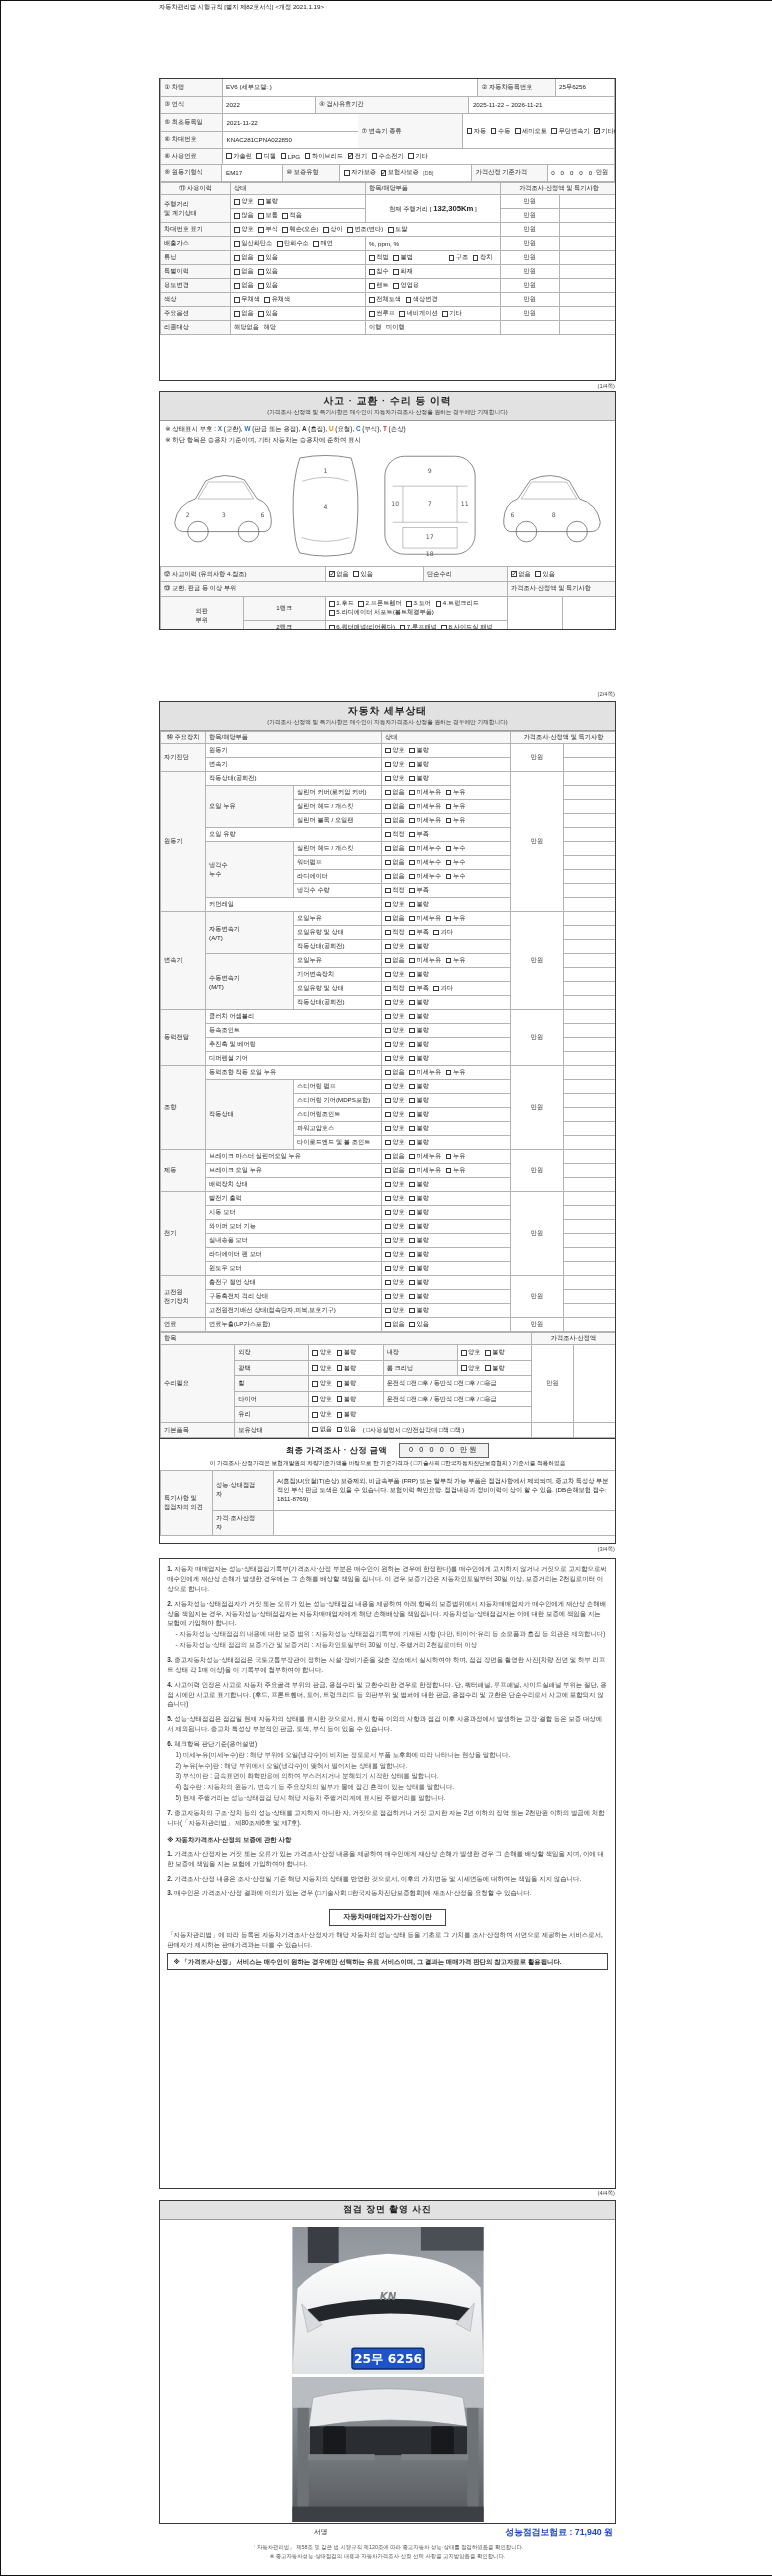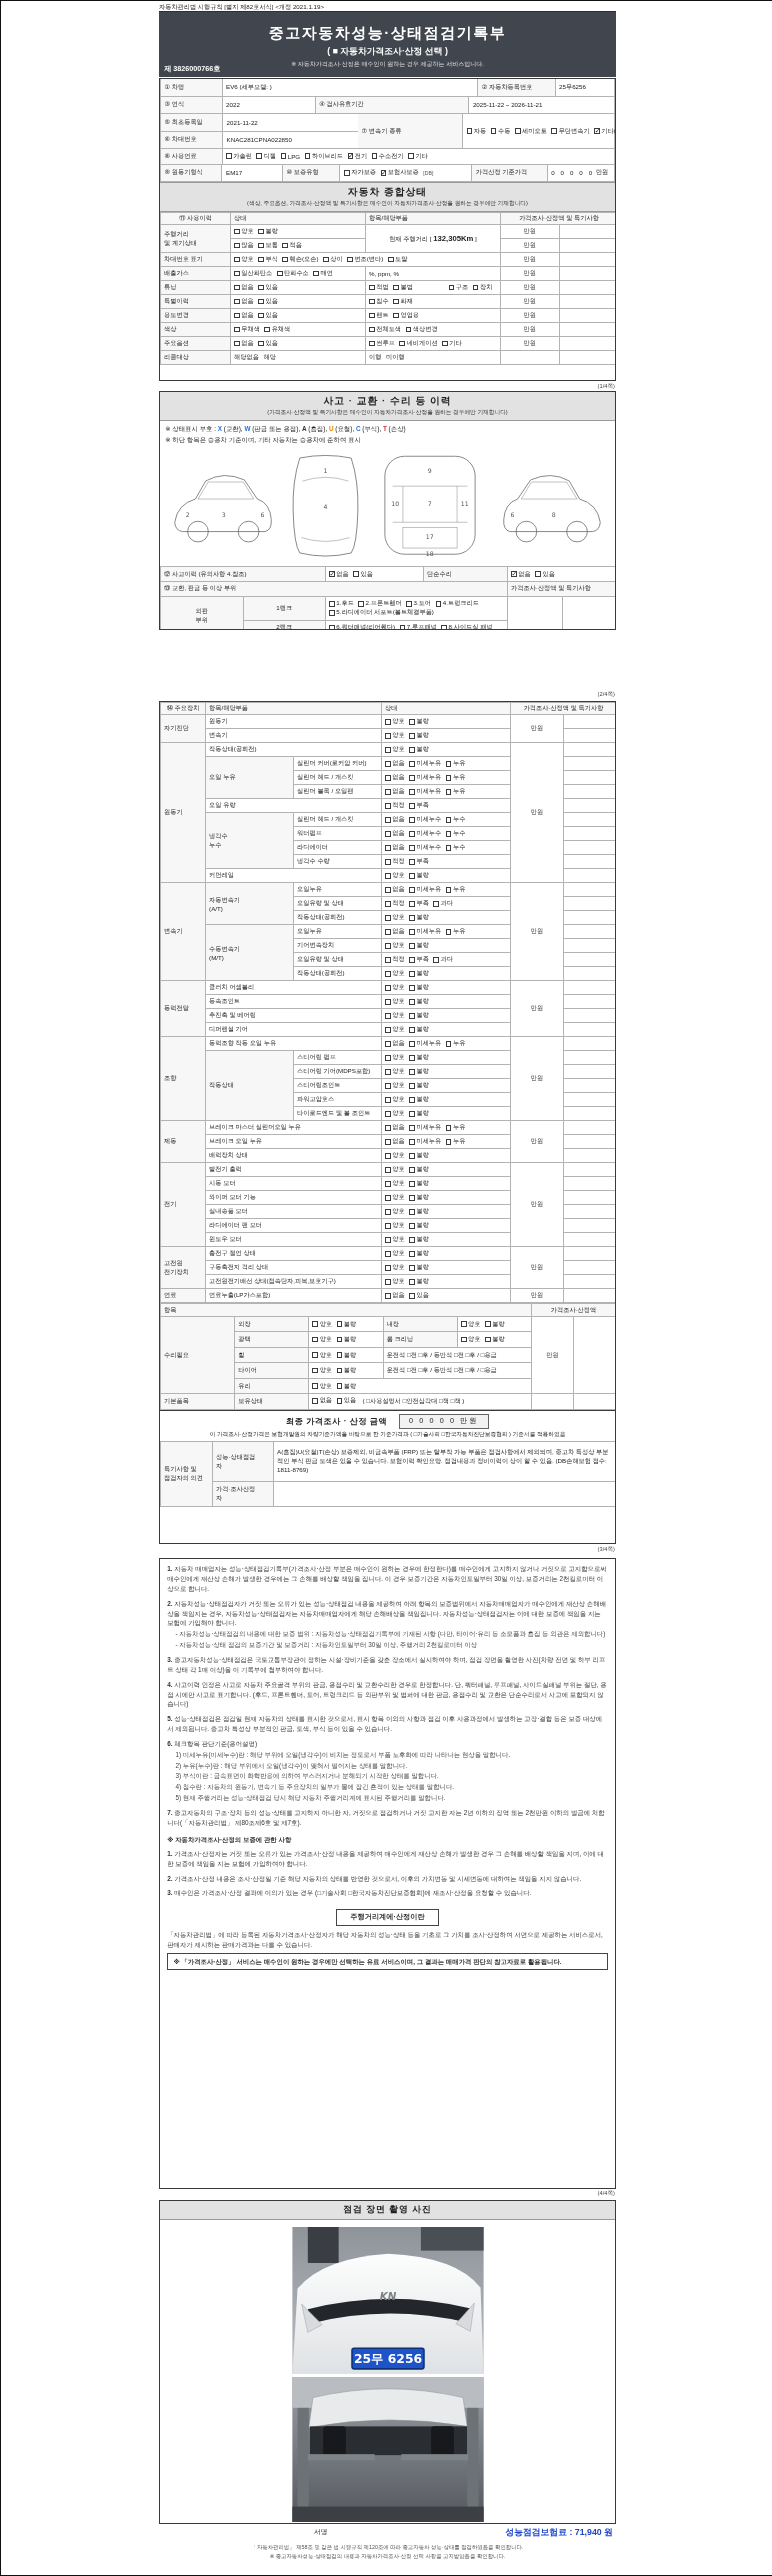--- a/index.html
+++ b/index.html
@@ -53,26 +53,20 @@
   .mini{font-size:5.2px;color:#555;}
 </style>
 </head>
 <body>
 
 <div id="frame">
 <div class="sheet">
 
   <div class="abs lawline">자동차관리법 시행규칙 [별지 제82호서식] &lt;개정 2021.1.19&gt;</div>
 
-  <div class="abs band">
-    <div class="t1">중고자동차성능·상태점검기록부</div>
-    <div class="t2">( ■ 자동차가격조사·산정 선택 )</div>
-    <div class="t3">※ 자동차가격조사·산정은 매수인이 원하는 경우 제공하는 서비스입니다.</div>
-    <div class="reportno" style="bottom:3.1px;">제 3826000766호</div>
-  </div>
 
   <div class="abs block" style="top:77px;height:303px;">
     <div id="basic-table">
           <div class="frow">
             <div class="fcell lab" style="width:62px;height:17.5px;">① 차명</div>
             <div class="fcell " style="width:258px;height:17.5px;">EV6 (세부모델: )</div>
             <div class="fcell lab" style="width:78px;height:17.5px;">② 자동차등록번호</div>
             <div class="fcell " style="width:59px;height:17.5px;">25무6256</div>
           </div>
           <div class="frow">
@@ -161,24 +155,20 @@
               <span class="opt">
                 <span class="cb ck"></span>
                 <span>보험사보증</span>
               </span>
               <span class="mini">[DB]</span>
             </div>
             <div class="fcell lab" style="width:76px;height:17.5px;">가격산정 기준가격</div>
             <div class="fcell " style="width:67px;height:17.5px;"><span style="letter-spacing:2.1px;">0 0 0 0 0</span>&nbsp;만원</div>
           </div>
         </div>
-    <div class="sec-head" style="border-top:0.5px solid #9a9a9a;">
-      <div class="st">자동차 종합상태</div>
-      <div class="sn">(색상, 주요옵션, 가격조사·산정액 및 특기사항은 매수인이 자동차가격조사·산정을 원하는 경우에만 기재합니다)</div>
-    </div>
     <div id="overall-table">
           <table>
             <tbody>
               <tr style="height:12.4px;">
                 <td class="lab ctr" style="width:70px;">⑪ 사용이력</td>
                 <td class="lab" style="width:135px;">상태</td>
                 <td class="lab" style="width:135px;">항목/해당부품</td>
                 <td class="lab ctr" colspan="2" style="width:117px;">가격조사·산정액 및 특기사항</td>
               </tr>
               <tr style="height:14px;">
@@ -523,20 +513,24 @@
                     <span>16.플로어패널</span>
                   </span></td>
               </tr>
             </tbody>
           </table>
         </div>
   </div>
   <div class="abs pagemark" style="top:690px;">(2/4쪽)</div>
 
   <div class="abs block" style="top:700px;height:843px;">
+    <div class="sec-head">
+      <div class="st">자동차 세부상태</div>
+      <div class="sn">(가격조사·산정액 및 특기사항은 매수인이 자동차가격조사·산정을 원하는 경우에만 기재합니다)</div>
+    </div>
     <div id="detail-table">
           <table>
             <tbody>
               <tr style="height:12.4px;">
                 <td class="lab ctr" style="width:45px;">⑭ 주요장치</td>
                 <td class="lab" colspan="2" style="width:176px;">항목/해당부품</td>
                 <td class="lab" style="width:129px;">상태</td>
                 <td class="lab ctr" colspan="2" style="width:106px;">가격조사·산정액 및 특기사항</td>
               </tr>
               <tr style="height:14px;">
@@ -1189,21 +1183,21 @@
           <div class="notice-item"><b>2.</b> 자동차성능·상태점검자가 거짓 또는 오류가 있는 성능·상태점검 내용을 제공하여 아래 항목의 보증범위에서 자동차매매업자가 매수인에게 재산상 손해배상을 책임지는 경우, 자동차성능·상태점검자는 자동차매매업자에게 해당 손해배상을 책임집니다. 자동차성능·상태점검자는 이에 대한 보증에 책임을 지는 보험에 가입해야 합니다.<div class="notice-sub">- 자동차성능·상태점검의 내용에 대한 보증 범위 : 자동차성능·상태점검기록부에 기재된 사항 (다만, 타이어·유리 등 소모품과 흠집 등 외관은 제외합니다)</div><div class="notice-sub">- 자동차성능·상태 점검의 보증기간 및 보증거리 : 자동차인도일부터 30일 이상, 주행거리 2천킬로미터 이상</div></div>
           <div class="notice-item"><b>3.</b> 중고자동차성능·상태점검은 국토교통부장관이 정하는 시설·장비기준을 갖춘 장소에서 실시하여야 하며, 점검 장면을 촬영한 사진(차량 전면 및 하부 리프트 상태 각 1매 이상)을 이 기록부에 첨부하여야 합니다.</div>
           <div class="notice-item"><b>4.</b> 사고이력 인정은 사고로 자동차 주요골격 부위의 판금, 용접수리 및 교환수리한 경우로 한정합니다. 단, 쿼터패널, 루프패널, 사이드실패널 부위는 절단, 용접 시에만 사고로 표기합니다. (후드, 프론트휀더, 도어, 트렁크리드 등 외판부위 및 범퍼에 대한 판금, 용접수리 및 교환은 단순수리로서 사고에 포함되지 않습니다)</div>
           <div class="notice-item"><b>5.</b> 성능·상태점검은 점검일 현재 자동차의 상태를 표시한 것으로서, 표시 항목 이외의 사항과 점검 이후 사용과정에서 발생하는 고장·결함 등은 보증 대상에서 제외됩니다. 중고차 특성상 부분적인 판금, 도색, 부식 등이 있을 수 있습니다.</div>
           <div class="notice-item"><b>6.</b> 체크항목 판단기준(용어설명)<div class="notice-sub">1) 미세누유(미세누수)란 : 해당 부위에 오일(냉각수)이 비치는 정도로서 부품 노후화에 따라 나타나는 현상을 말합니다.</div><div class="notice-sub">2) 누유(누수)란 : 해당 부위에서 오일(냉각수)이 맺혀서 떨어지는 상태를 말합니다.</div><div class="notice-sub">3) 부식이란 : 금속표면이 화학반응에 의하여 부스러지거나 분해되기 시작한 상태를 말합니다.</div><div class="notice-sub">4) 침수란 : 자동차의 원동기, 변속기 등 주요장치의 일부가 물에 잠긴 흔적이 있는 상태를 말합니다.</div><div class="notice-sub">5) 현재 주행거리는 성능·상태점검 당시 해당 자동차 주행거리계에 표시된 주행거리를 말합니다.</div></div>
           <div class="notice-item"><b>7.</b> 중고자동차의 구조·장치 등의 성능·상태를 고지하지 아니한 자, 거짓으로 점검하거나 거짓 고지한 자는 2년 이하의 징역 또는 2천만원 이하의 벌금에 처합니다(「자동차관리법」 제80조제6호 및 제7호).</div>
           <div class="gtitle">※ 자동차가격조사·산정의 보증에 관한 사항</div>
           <div class="notice-item"><b>1.</b> 가격조사·산정자는 거짓 또는 오류가 있는 가격조사·산정 내용을 제공하여 매수인에게 재산상 손해가 발생한 경우 그 손해를 배상할 책임을 지며, 이에 대한 보증에 책임을 지는 보험에 가입하여야 합니다.</div>
           <div class="notice-item"><b>2.</b> 가격조사·산정 내용은 조사·산정일 기준 해당 자동차의 상태를 반영한 것으로서, 이후의 가치변동 및 시세변동에 대하여는 책임을 지지 않습니다.</div>
           <div class="notice-item"><b>3.</b> 매수인은 가격조사·산정 결과에 이의가 있는 경우 (□기술사회 □한국자동차진단보증협회)에 재조사·산정을 요청할 수 있습니다.</div>
-          <div class="pboxwrap"><span class="pbox">주행거리계에·산정이란</span></div>
+          <div class="pboxwrap"><span class="pbox">자동차매매업자가·산정이란</span></div>
           <div>「자동차관리법」에 따라 등록된 자동차가격조사·산정자가 해당 자동차의 성능·상태 등을 기초로 그 가치를 조사·산정하여 서면으로 제공하는 서비스로서, 판매자가 제시하는 판매가격과는 다를 수 있습니다.</div>
           <div class="bline">※ 「가격조사·산정」 서비스는 매수인이 원하는 경우에만 선택하는 유료 서비스이며, 그 결과는 매매가격 판단의 참고자료로 활용됩니다.</div>
         </div>
   </div>
   <div class="abs pagemark" style="top:2189px;">(4/4쪽)</div>
 
   <div class="abs block" style="top:2199px;height:324px;">
     <div class="sec-head">
       <div class="st" style="font-size:8.8px;">점검 장면 촬영 사진</div>
     </div>

